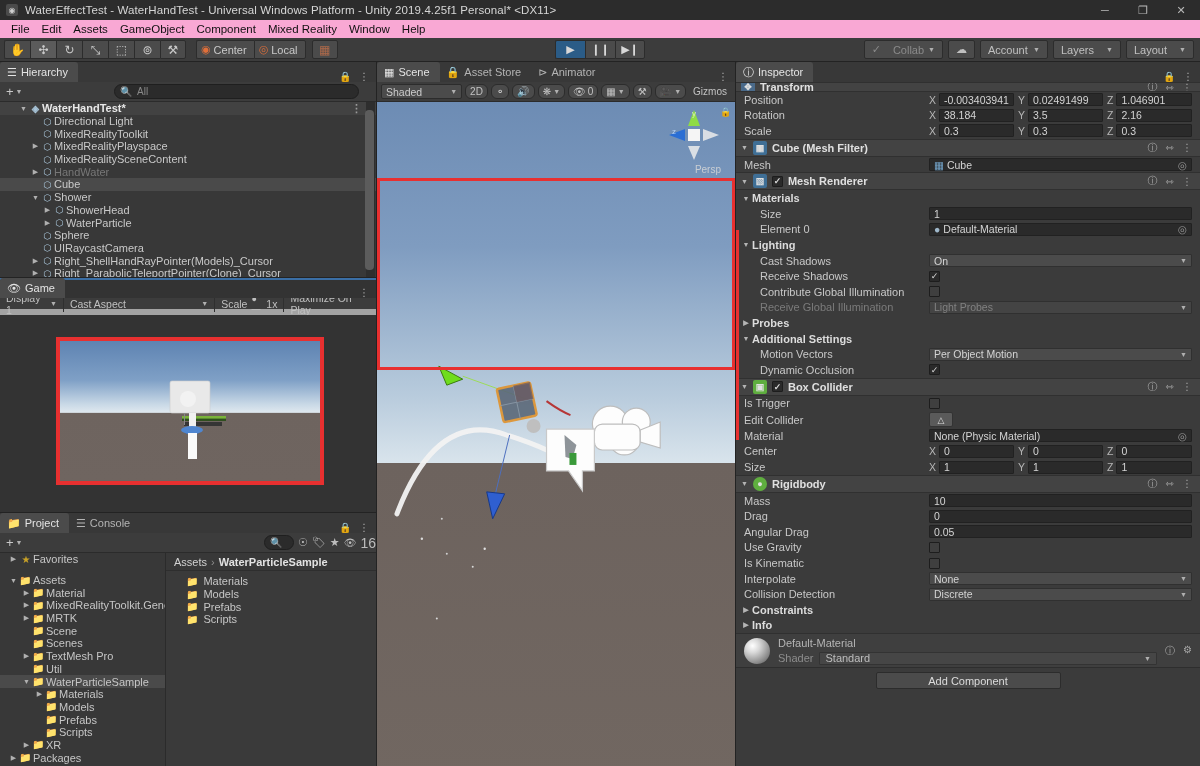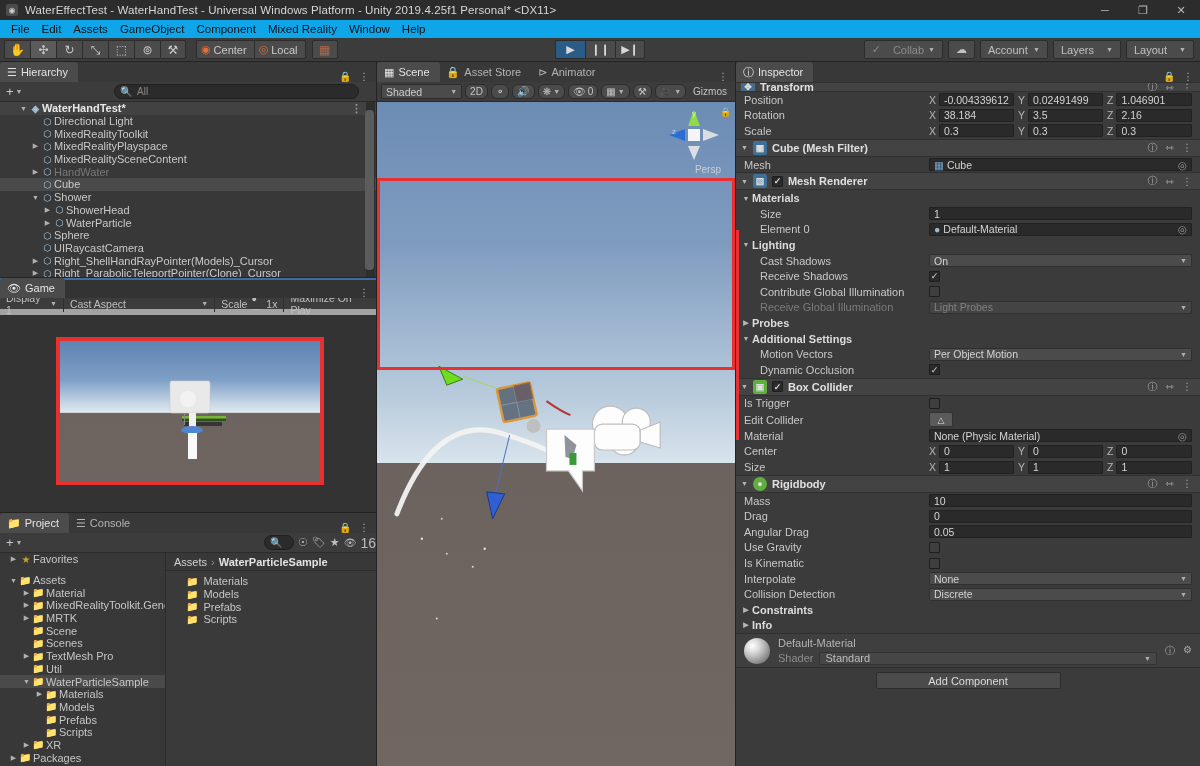--- a/index.html
+++ b/index.html
@@ -16,21 +16,21 @@
 
   
   .titlebar{ height:20px; background:#2c2c2c; display:flex; align-items:center; padding-left:6px; flex:0 0 20px;}
   .titlebar .ulogo{ width:12px;height:12px;background:#4b4b4b;border-radius:2px;margin-right:7px;
      display:flex;align-items:center;justify-content:center;font-size:8px;color:#cfcfcf;}
   .titlebar .ttl{ font-size:11.5px;color:#d6d6d6; white-space:nowrap; letter-spacing:.1px;}
   .titlebar .winbtns{ margin-left:auto; display:flex; height:20px;}
   .titlebar .winbtns div{ width:38px;height:20px;display:flex;align-items:center;justify-content:center;color:#b8b8b8;font-size:11px;}
 
   
-  .menubar{ height:18px; background:#0ea5e9; display:flex; align-items:center; padding-left:5px; flex:0 0 18px;}
+  .menubar{ height:18px; background:#f9a8d4; display:flex; align-items:center; padding-left:5px; flex:0 0 18px;}
   .menubar span{ color:#111; font-size:11.5px; padding:0 6px; line-height:18px;}
 
   
   .toolbar{ height:24px; background:#3c3c3c; display:flex; align-items:center; flex:0 0 24px; border-bottom:1px solid #232323; position:relative;}
   .tgroup{ display:flex; align-items:center; margin-left:4px;}
   .tbtn{ width:26px;height:19px;display:flex;align-items:center;justify-content:center;color:#c9c9c9;font-size:12px;
      background:#4b4b4b; border:1px solid #2c2c2c; border-right:none;}
   .tbtn:first-child{ border-radius:2px 0 0 2px;}
   .tbtn:last-child{ border-radius:0 2px 2px 0; border-right:1px solid #2c2c2c;}
   .tbtn.on{ background:#5b5b5b;}
@@ -696,21 +696,21 @@
             <span>ⓘ</span>
             <span>⇿</span>
             <span>⋮</span>
           </span>
         </div>
         <div class="irow">
           <div class="ilabel">Position</div>
           <div class="vec">
             <div class="vecitem">
                 <span class="ax">X</span>
-                <span class="vf">-0.004339612</span>
+                <span class="vf">-0.003403941</span>
               </div>
             <div class="vecitem">
                 <span class="ax">Y</span>
                 <span class="vf">0.02491499</span>
               </div>
             <div class="vecitem">
                 <span class="ax">Z</span>
                 <span class="vf">1.046901</span>
               </div>
           </div>

